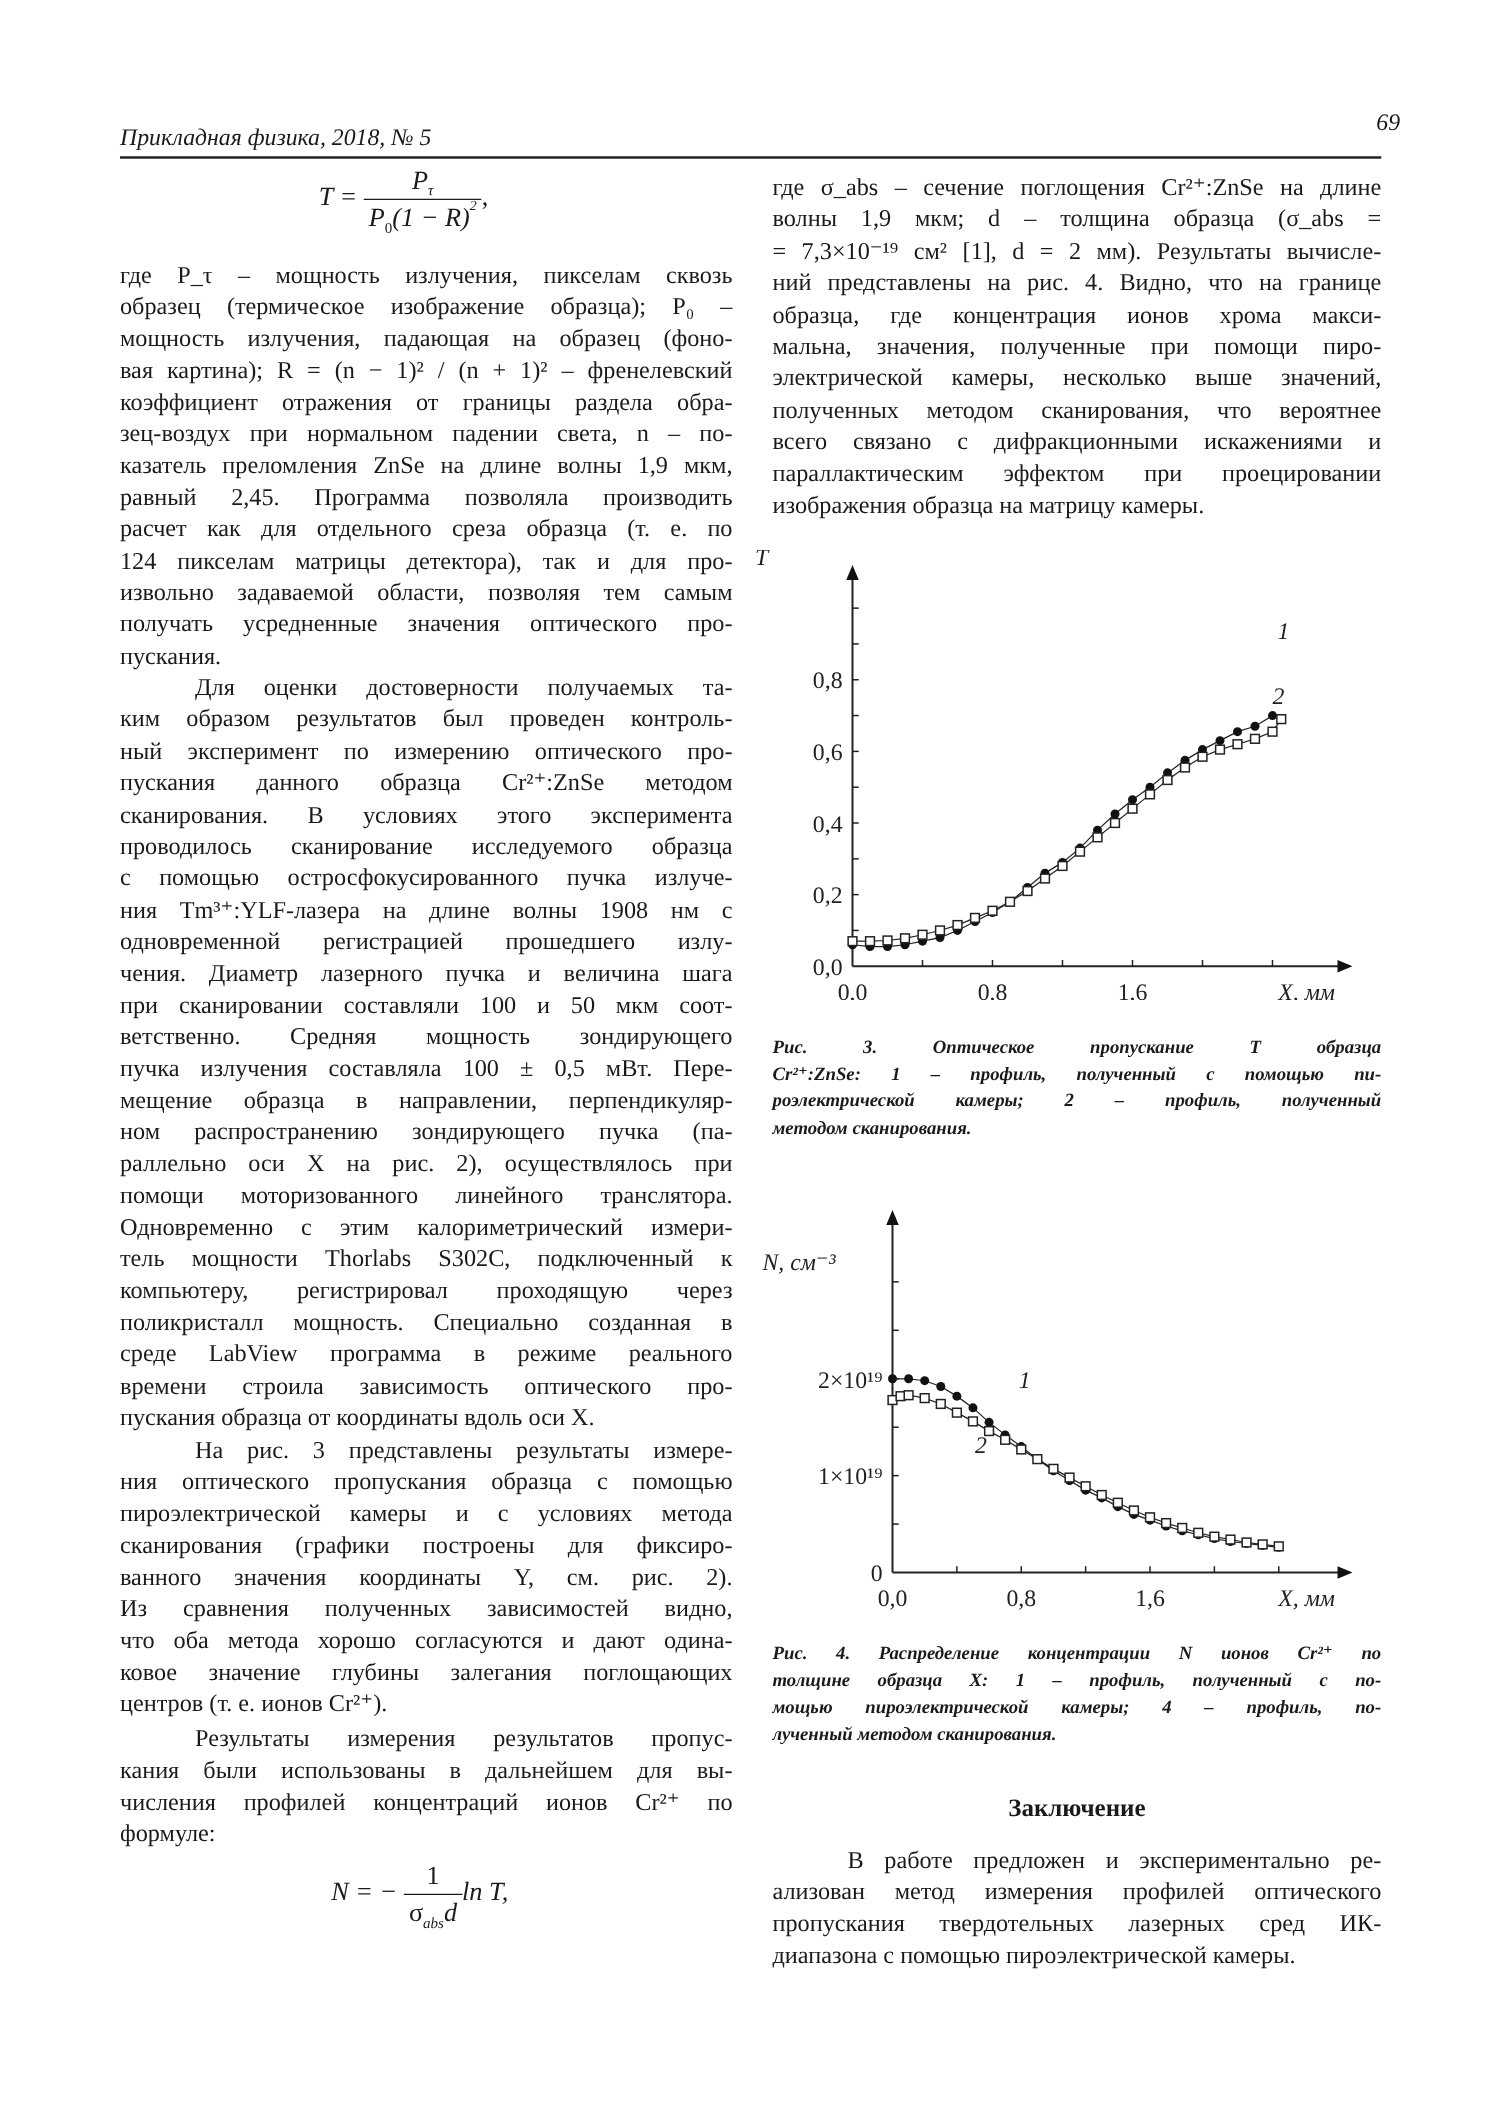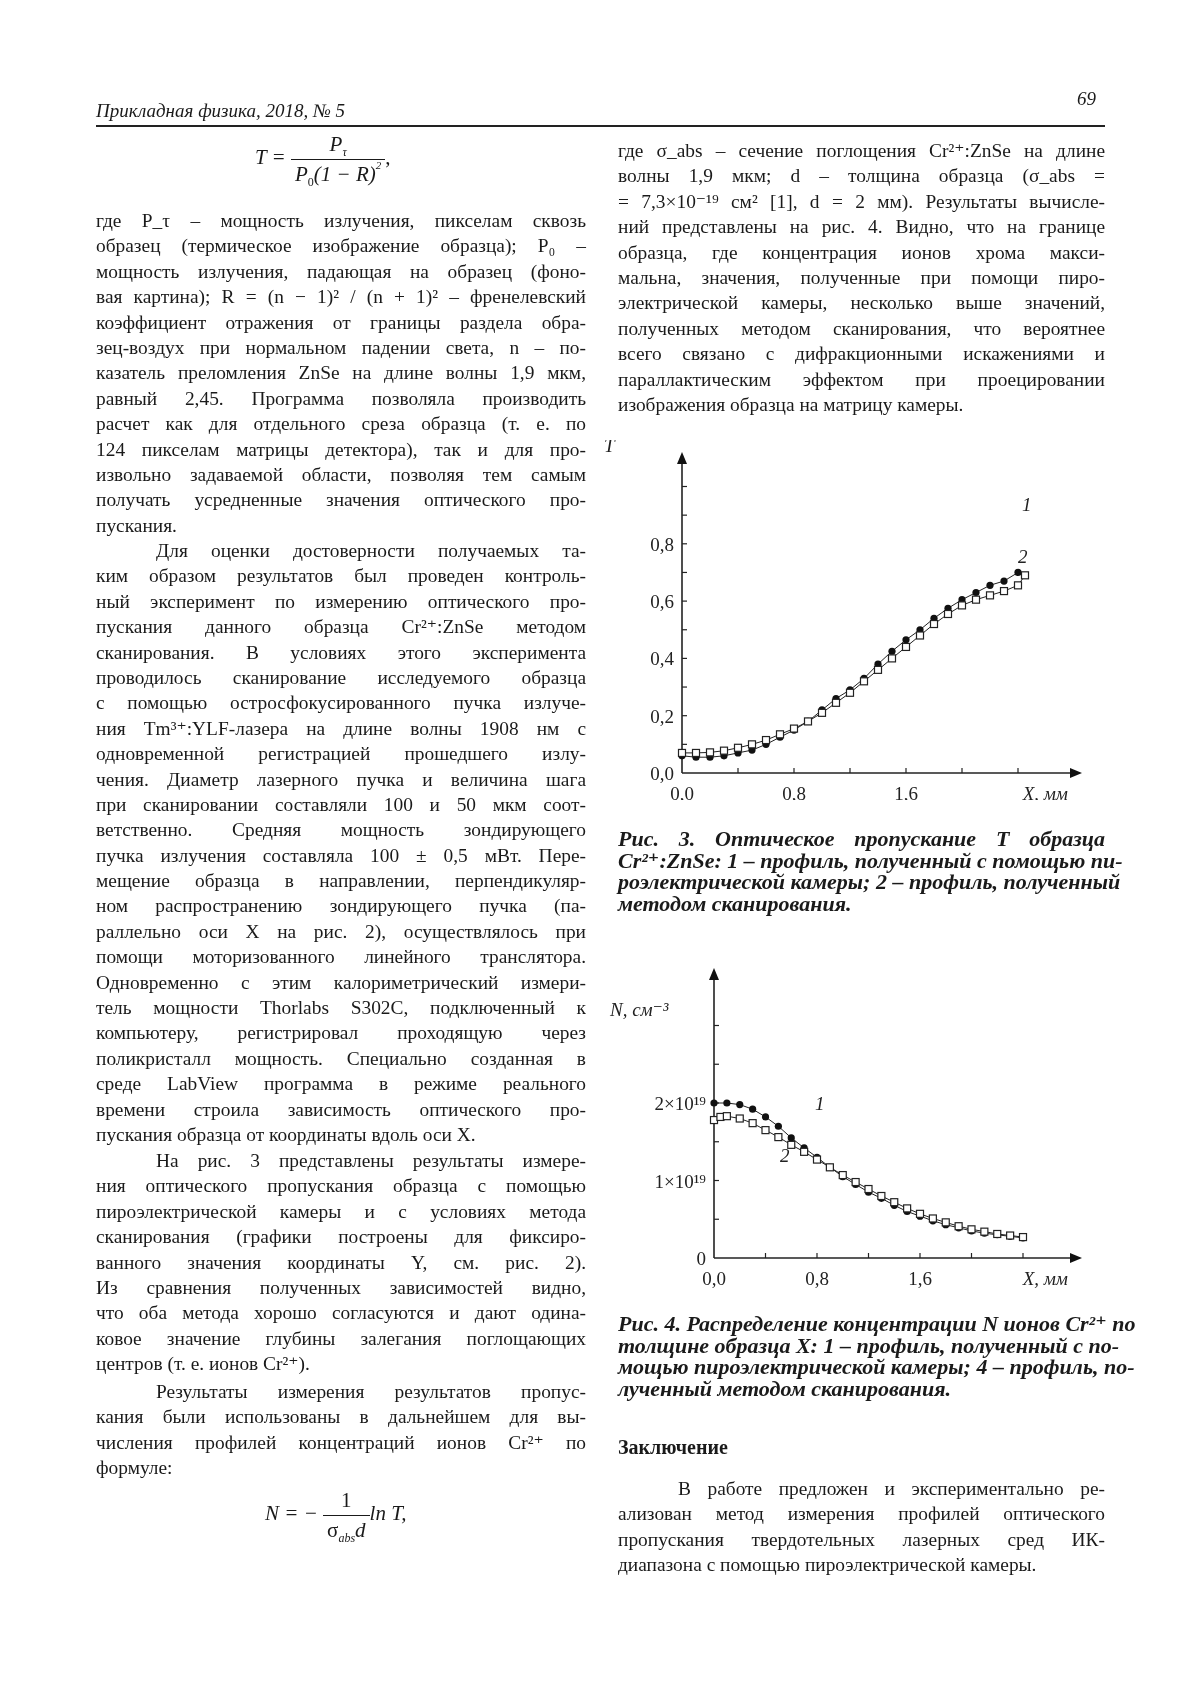--- a/index.html
+++ b/index.html
@@ -1,36 +1,36 @@
 <!DOCTYPE html>
 <html><head>
 <meta charset="utf-8">
 <style>
   html, body { margin: 0; padding: 0; background: #ffffff; }
   body { width: 1200px; height: 1698px; position: relative; overflow: hidden;
          font-family: "Liberation Serif", "DejaVu Serif", serif; color: #1a1a1a; }
   .abs { position: absolute; }
   .hdr-title { left: 96px; top: 88px; font-size: 19px; font-style: italic; margin-top: 12px; }
-  .hdr-page { right: 104px; top: 88px; font-size: 19px; font-style: italic; }
+  .hdr-page { right: 80px; top: 88px; font-size: 19px; font-style: italic; }
   .hdr-rule { left: 96px; top: 125px; width: 1009px; height: 2px; background: #222; }
   .col { position: absolute; font-size: 19.4px; line-height: 25.4px; text-align: justify; }
   .col-left { left: 96px; width: 490px; }
   .col-right { left: 618px; width: 487px; }
   .line { display: block; white-space: nowrap; text-align-last: justify; height: 25.4px; }
   .line.last { text-align-last: left; }
   .line.indent { padding-left: 60px; }
   sup { font-size: 11px; vertical-align: top; line-height: 0; position: relative; top: 3px; }
   sub { font-size: 12px; line-height: 0; }
   .eq { position: absolute; font-style: italic; font-size: 21px; }
   .frac { display: inline-block; vertical-align: middle; text-align: center; }
   .frac .num { display: block; border-bottom: 1.3px solid #1a1a1a; padding: 0 4px 2px; text-align: center; }
   .frac .den { display: block; padding: 2px 4px 0; }
-  .caption { position: absolute; font-weight: bold; font-style: italic; font-size: 22px; line-height: 21.5px; text-align: justify; }
+  .caption { position: absolute; font-weight: bold; font-style: italic; font-size: 15px; line-height: 21.5px; text-align: justify; }
   .caption .line { height: 21.5px; }
-  .section-title { position: absolute; left: 618px; width: 487px; top: 1436px; text-align: left; font-weight: bold; font-size: 20px; }
+  .section-title { position: absolute; left: 618px; width: 487px; top: 1436px; text-align: center; font-weight: bold; font-size: 20px; }
   svg text { font-family: "Liberation Serif", "DejaVu Serif", serif; }
 </style>
 </head>
 <body>
 
 <div class="abs hdr-title">Прикладная физика, 2018, № 5</div>
 <div class="abs hdr-page">69</div>
 <div class="abs hdr-rule"></div>
 
 <div class="eq" style="left:255px; top:132px;">

